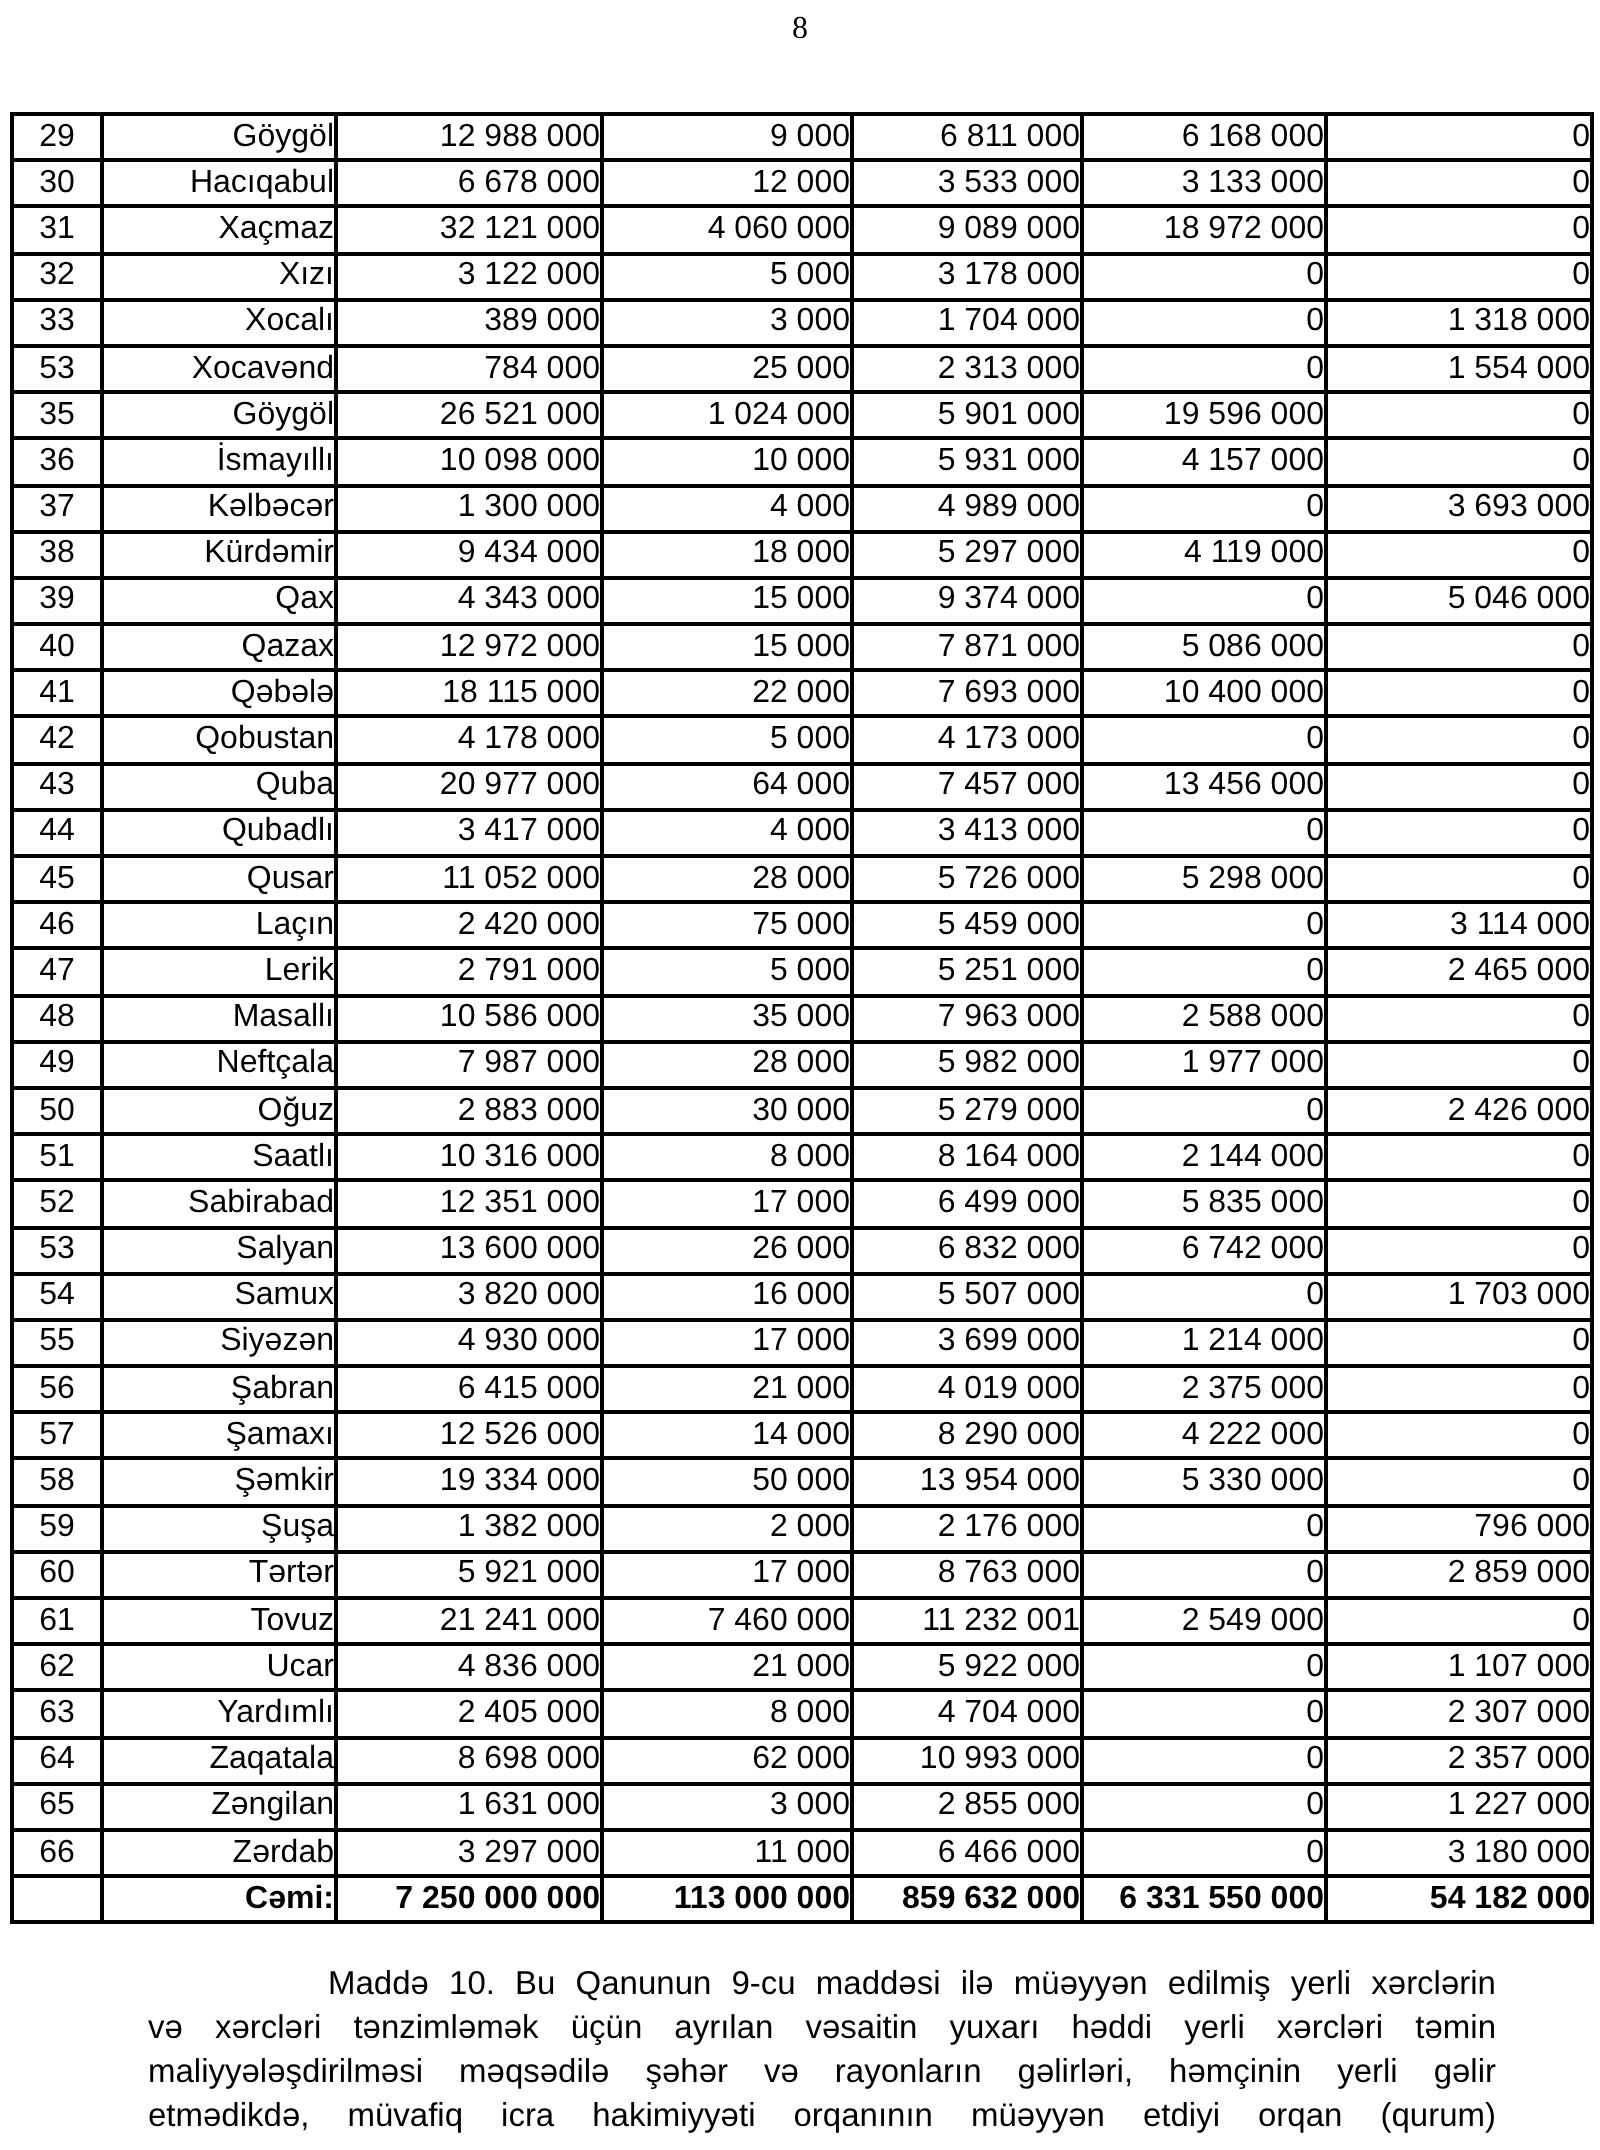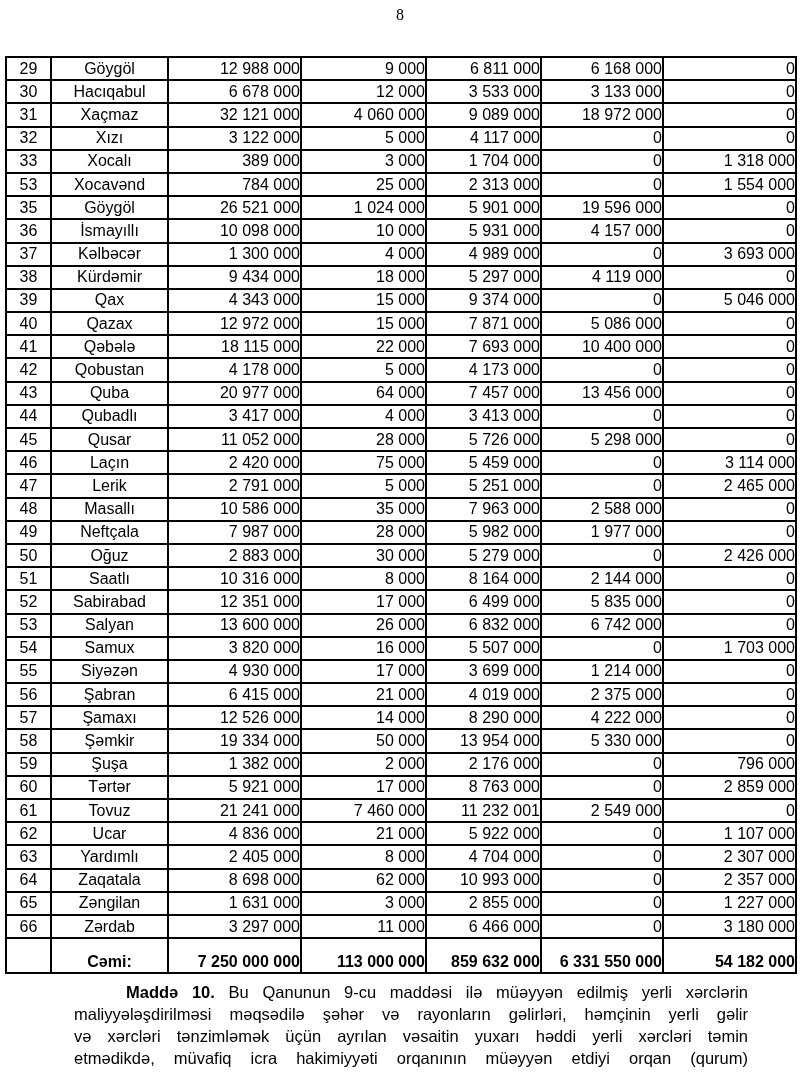--- a/index.html
+++ b/index.html
@@ -22,31 +22,31 @@
   }
   table.budget td {
     border:2px solid #000;
     font-size:16px;
     height:21.2px;
     padding:0;
     white-space:nowrap; overflow:hidden;
     vertical-align:middle;
   }
   td.c0 { text-align:center; }
-  td.c1 { text-align:center;  padding-left:8px; }
+  td.c1 { text-align:right;  padding-left:8px; }
   td.c2, td.c3, td.c4 { text-align:right; padding-right:10px; }
   td.c5, td.c6 { text-align:right; padding-right:9px; vertical-align:top; padding-top:1px; }
-  tr.total-row td { font-weight:bold; vertical-align:middle; padding-top:12px; }
+  tr.total-row td { font-weight:bold; vertical-align:middle; padding-top:0; }
   .para {
     position:absolute; top:981px; left:74px; width:674px;
     font-size:16.5px; line-height:22px;
   }
   .para .line { text-align:justify; text-align-last:justify; }
   .para .first-line { text-indent:52px; }
-  .lead { font-weight:bold; }
+  .lead { font-weight:normal;margin-left:38px; }
 </style>
 </head>
 <body>
 
 <div>
 
   <div class="page-number">8</div>
 
   <table class="budget">
     <colgroup>
@@ -84,21 +84,21 @@
           <td class="c3">4 060 000</td>
           <td class="c4">9 089 000</td>
           <td class="c5">18 972 000</td>
           <td class="c6">0</td>
         </tr>
         <tr>
           <td class="c0">32</td>
           <td class="c1">Xızı</td>
           <td class="c2">3 122 000</td>
           <td class="c3">5 000</td>
-          <td class="c4">4 117 000</td>
+          <td class="c4">3 178 000</td>
           <td class="c5">0</td>
           <td class="c6">0</td>
         </tr>
         <tr>
           <td class="c0">33</td>
           <td class="c1">Xocalı</td>
           <td class="c2">389 000</td>
           <td class="c3">3 000</td>
           <td class="c4">1 704 000</td>
           <td class="c5">0</td>
@@ -411,18 +411,18 @@
           <td class="c6">54 182 000</td>
         </tr>
       </tbody>
   </table>
 
   <div class="para">
     <div class="line first-line">
       <span class="lead">Maddə 10.</span>
       <span>Bu Qanunun 9-cu maddəsi ilə müəyyən edilmiş yerli xərclərin</span>
     </div>
+    <div class="line">və xərcləri tənzimləmək üçün ayrılan vəsaitin yuxarı həddi yerli xərcləri təmin</div>
     <div class="line">maliyyələşdirilməsi məqsədilə şəhər və rayonların gəlirləri, həmçinin yerli gəlir</div>
-    <div class="line">və xərcləri tənzimləmək üçün ayrılan vəsaitin yuxarı həddi yerli xərcləri təmin</div>
     <div class="line">etmədikdə, müvafiq icra hakimiyyəti orqanının müəyyən etdiyi orqan (qurum)</div>
   </div>
 
 </div>
 
 </body></html>

